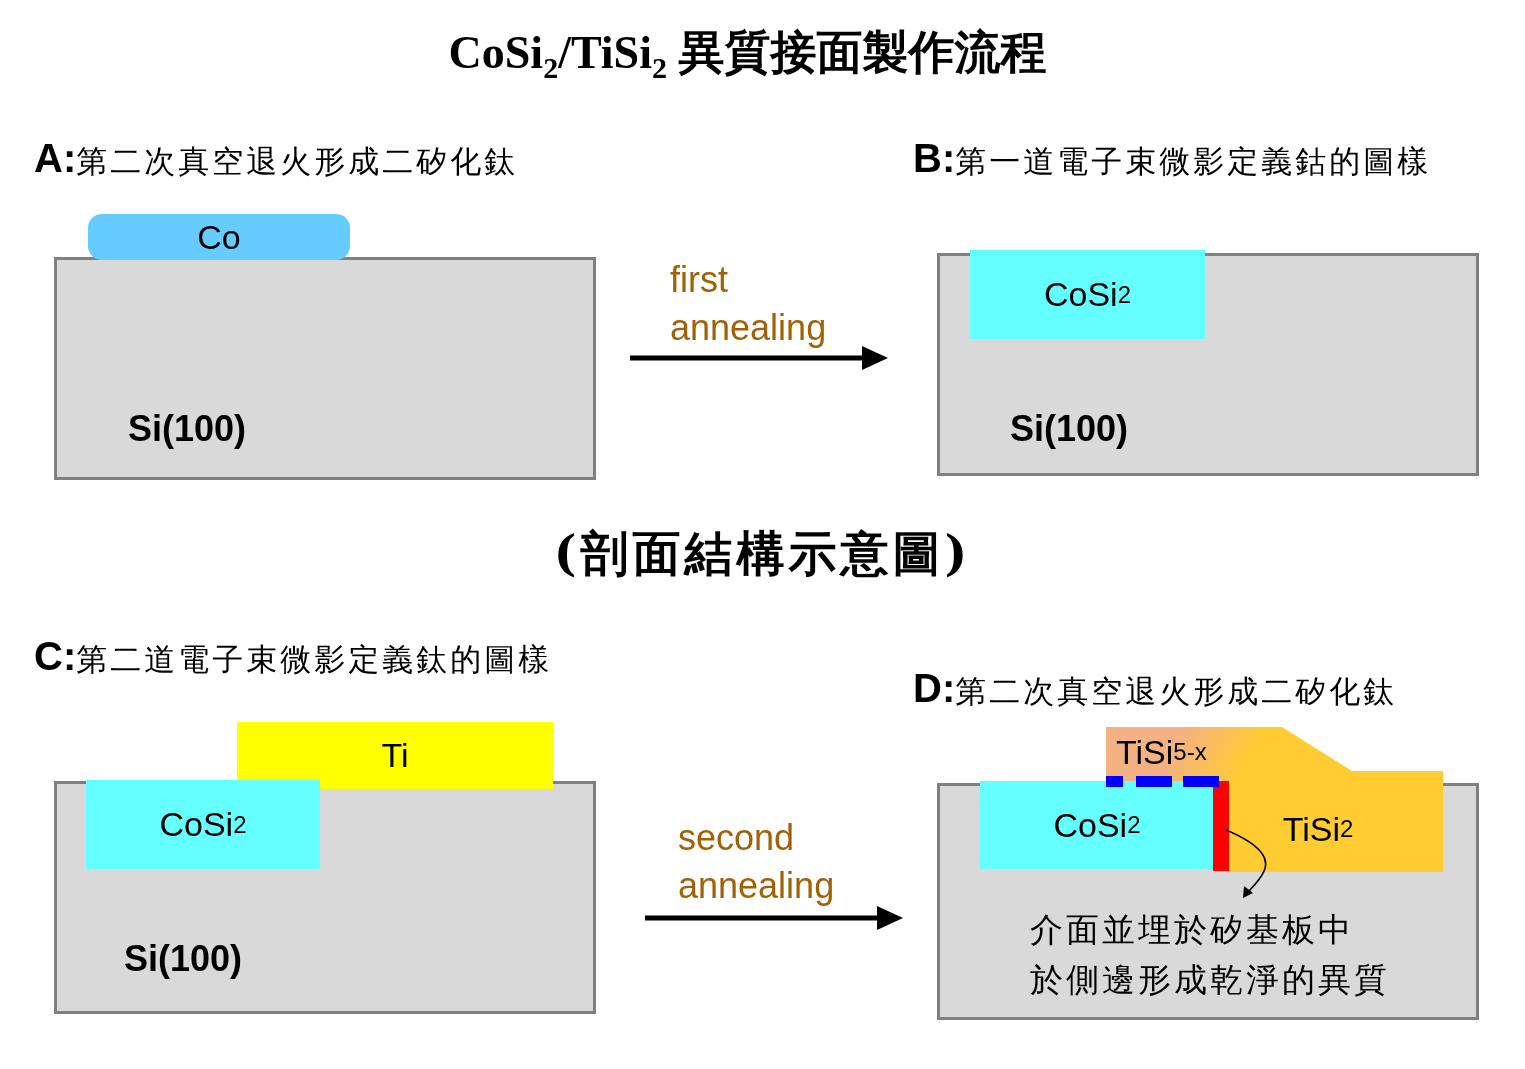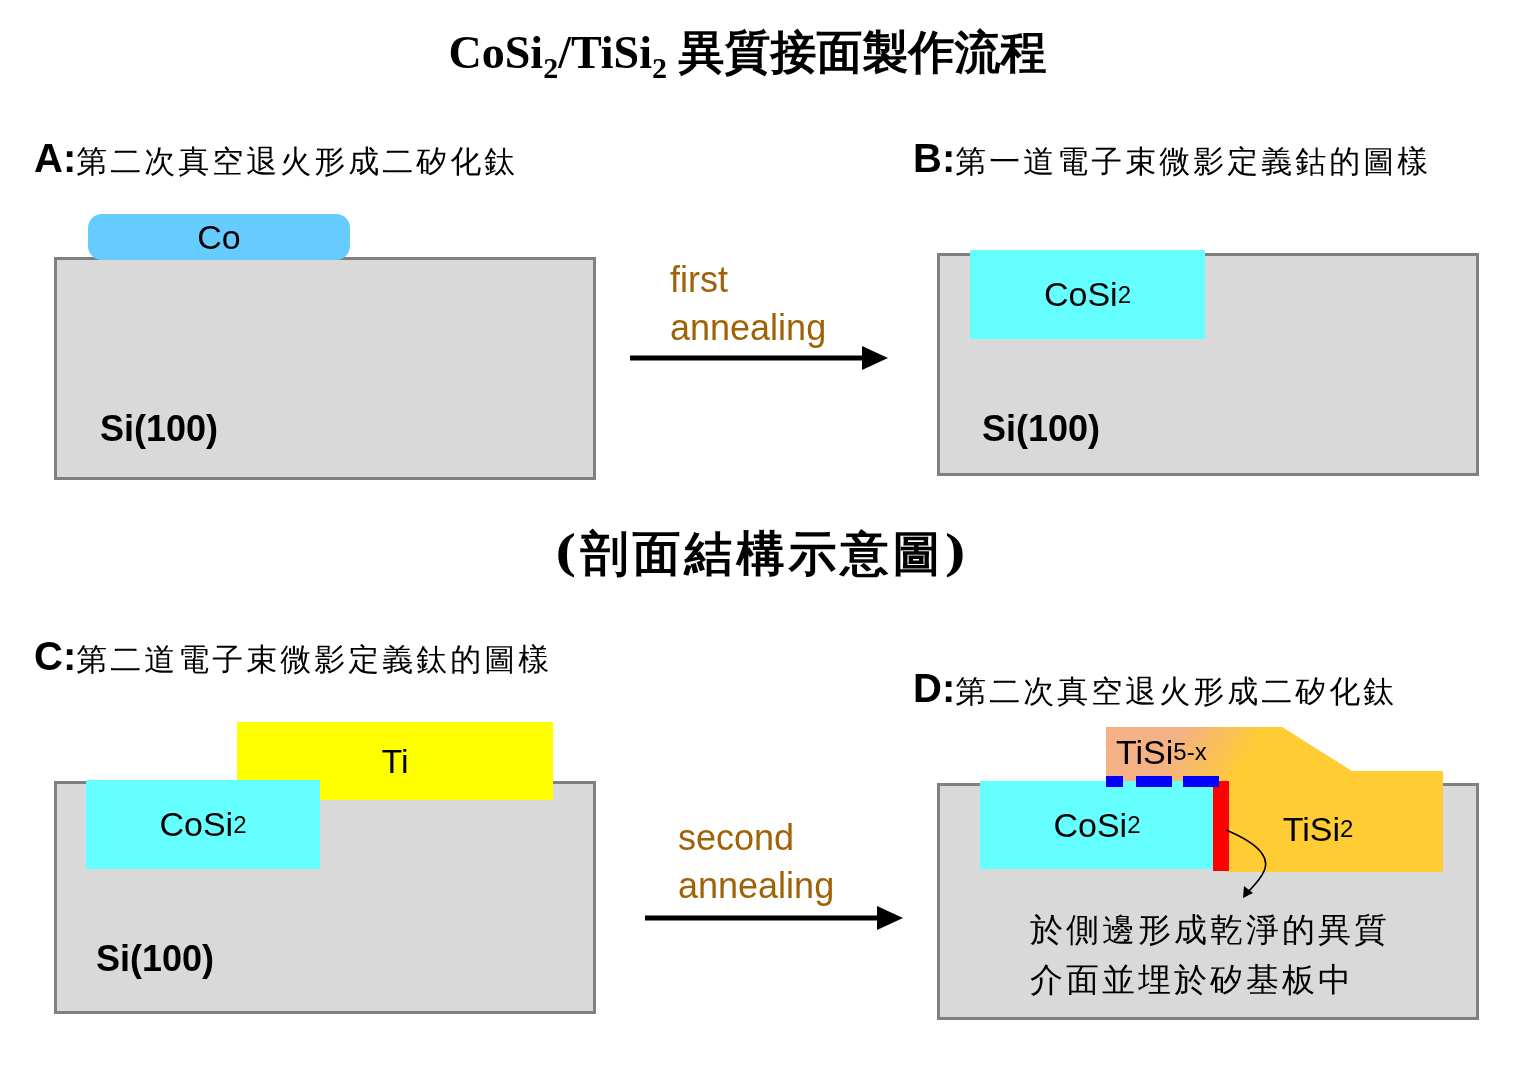--- a/index.html
+++ b/index.html
@@ -16,21 +16,21 @@
   .step-head .letter { font-family: "Liberation Sans", sans-serif; font-weight: bold; font-size: 40px; }
   .step-head .desc { font-family: "DejaVu Serif", "Liberation Serif", serif; font-size: 31px; letter-spacing: 3px; }
   #subtitle {
     left: 0; width: 1525px; top: 522px; text-align: center;
     font-size: 48px; font-weight: bold; color: #000;
     font-family: "DejaVu Serif", "Liberation Serif", serif; letter-spacing: 4px;
   }
   .substrate { background: #d9d9d9; border: 3px solid #808080; box-sizing: border-box; }
   .layer { display: flex; align-items: center; justify-content: center; font-size: 34px; color: #000; box-sizing: border-box; }
   .layer sub { font-size: 24px; vertical-align: -8px; }
-  .si-label { font-size: 36px; font-weight: bold; color: #000; }
+  .si-label { font-size: 36px; font-weight: bold; color: #000; margin-left: 28px; }
   .arrow-label { font-size: 36px; color: #a16207; line-height: 48px; }
   .note { font-family: "DejaVu Serif", "Liberation Serif", serif; font-size: 33px; color: #000; letter-spacing: 3px; line-height: 50px; }
   svg { position: absolute; left: 0; top: 0; overflow: visible; }
 </style>
 </head>
 <body>
 
 <div id="main-title" class="abs"><span>CoSi</span><sub>2</sub><span>/TiSi</span><sub>2</sub><span> 異質接面製作流程</span></div>
 
 <div class="abs step-head" style="left:34px; top:136px;">
@@ -73,21 +73,21 @@
 
 <div class="abs step-head" style="left:34px; top:634px;">
   <span class="letter">C:</span><span class="desc">第二道電子束微影定義鈦的圖樣</span>
 </div>
 
 <div class="abs step-head" style="left:913px; top:666px;">
   <span class="letter">D:</span><span class="desc">第二次真空退火形成二矽化鈦</span>
 </div>
 
 <div class="abs substrate" style="left:54px; top:781px; width:542px; height:233px;"></div>
-<div class="abs layer sans" style="left:237px; top:722px; width:316px; height:78px; background:#FFFF00;">
+<div class="abs layer sans" style="left:237px; top:722px; width:316px; height:67px; background:#FFFF00;">
   <span>Ti</span>
 </div>
 <div class="abs layer sans" style="left:86px; top:780px; width:234px; height:89px; background:#66FFFF;">
   <span>CoSi</span>
     <sub>2</sub>
 </div>
 <div class="abs si-label sans" style="left:96px; top:938px;">Si(100)</div>
 
 <div class="abs arrow-label sans" style="left:678px; top:814px;">
   <div>second</div>
@@ -119,15 +119,15 @@
 </div>
 <div class="abs layer sans" style="left:1228px; top:785px; width:180px; height:88px;">
   <span>TiSi</span>
     <sub>2</sub>
 </div>
 <div class="abs layer sans" style="left:1116px; top:730px; height:44px; justify-content:flex-start;">
   <span>TiSi</span>
     <sub>5-x</sub>
 </div>
 <div class="abs note" style="left:1030px; top:905px;">
+  <div>介面並埋於矽基板中</div>
   <div>於側邊形成乾淨的異質</div>
-  <div>介面並埋於矽基板中</div>
 </div>
 
 </body></html>

